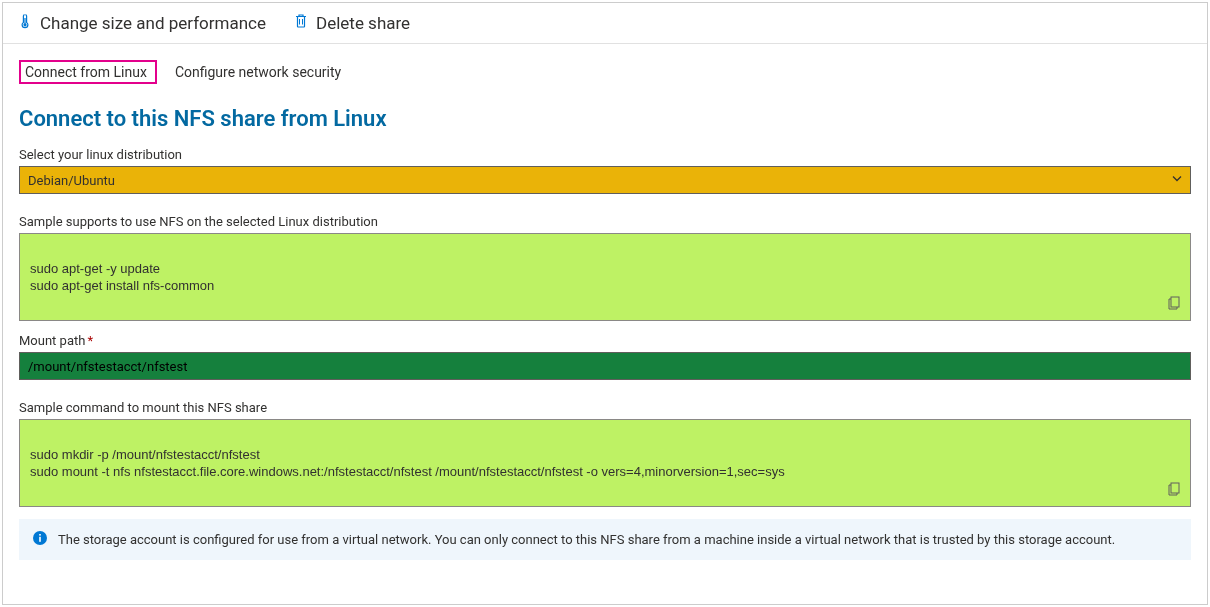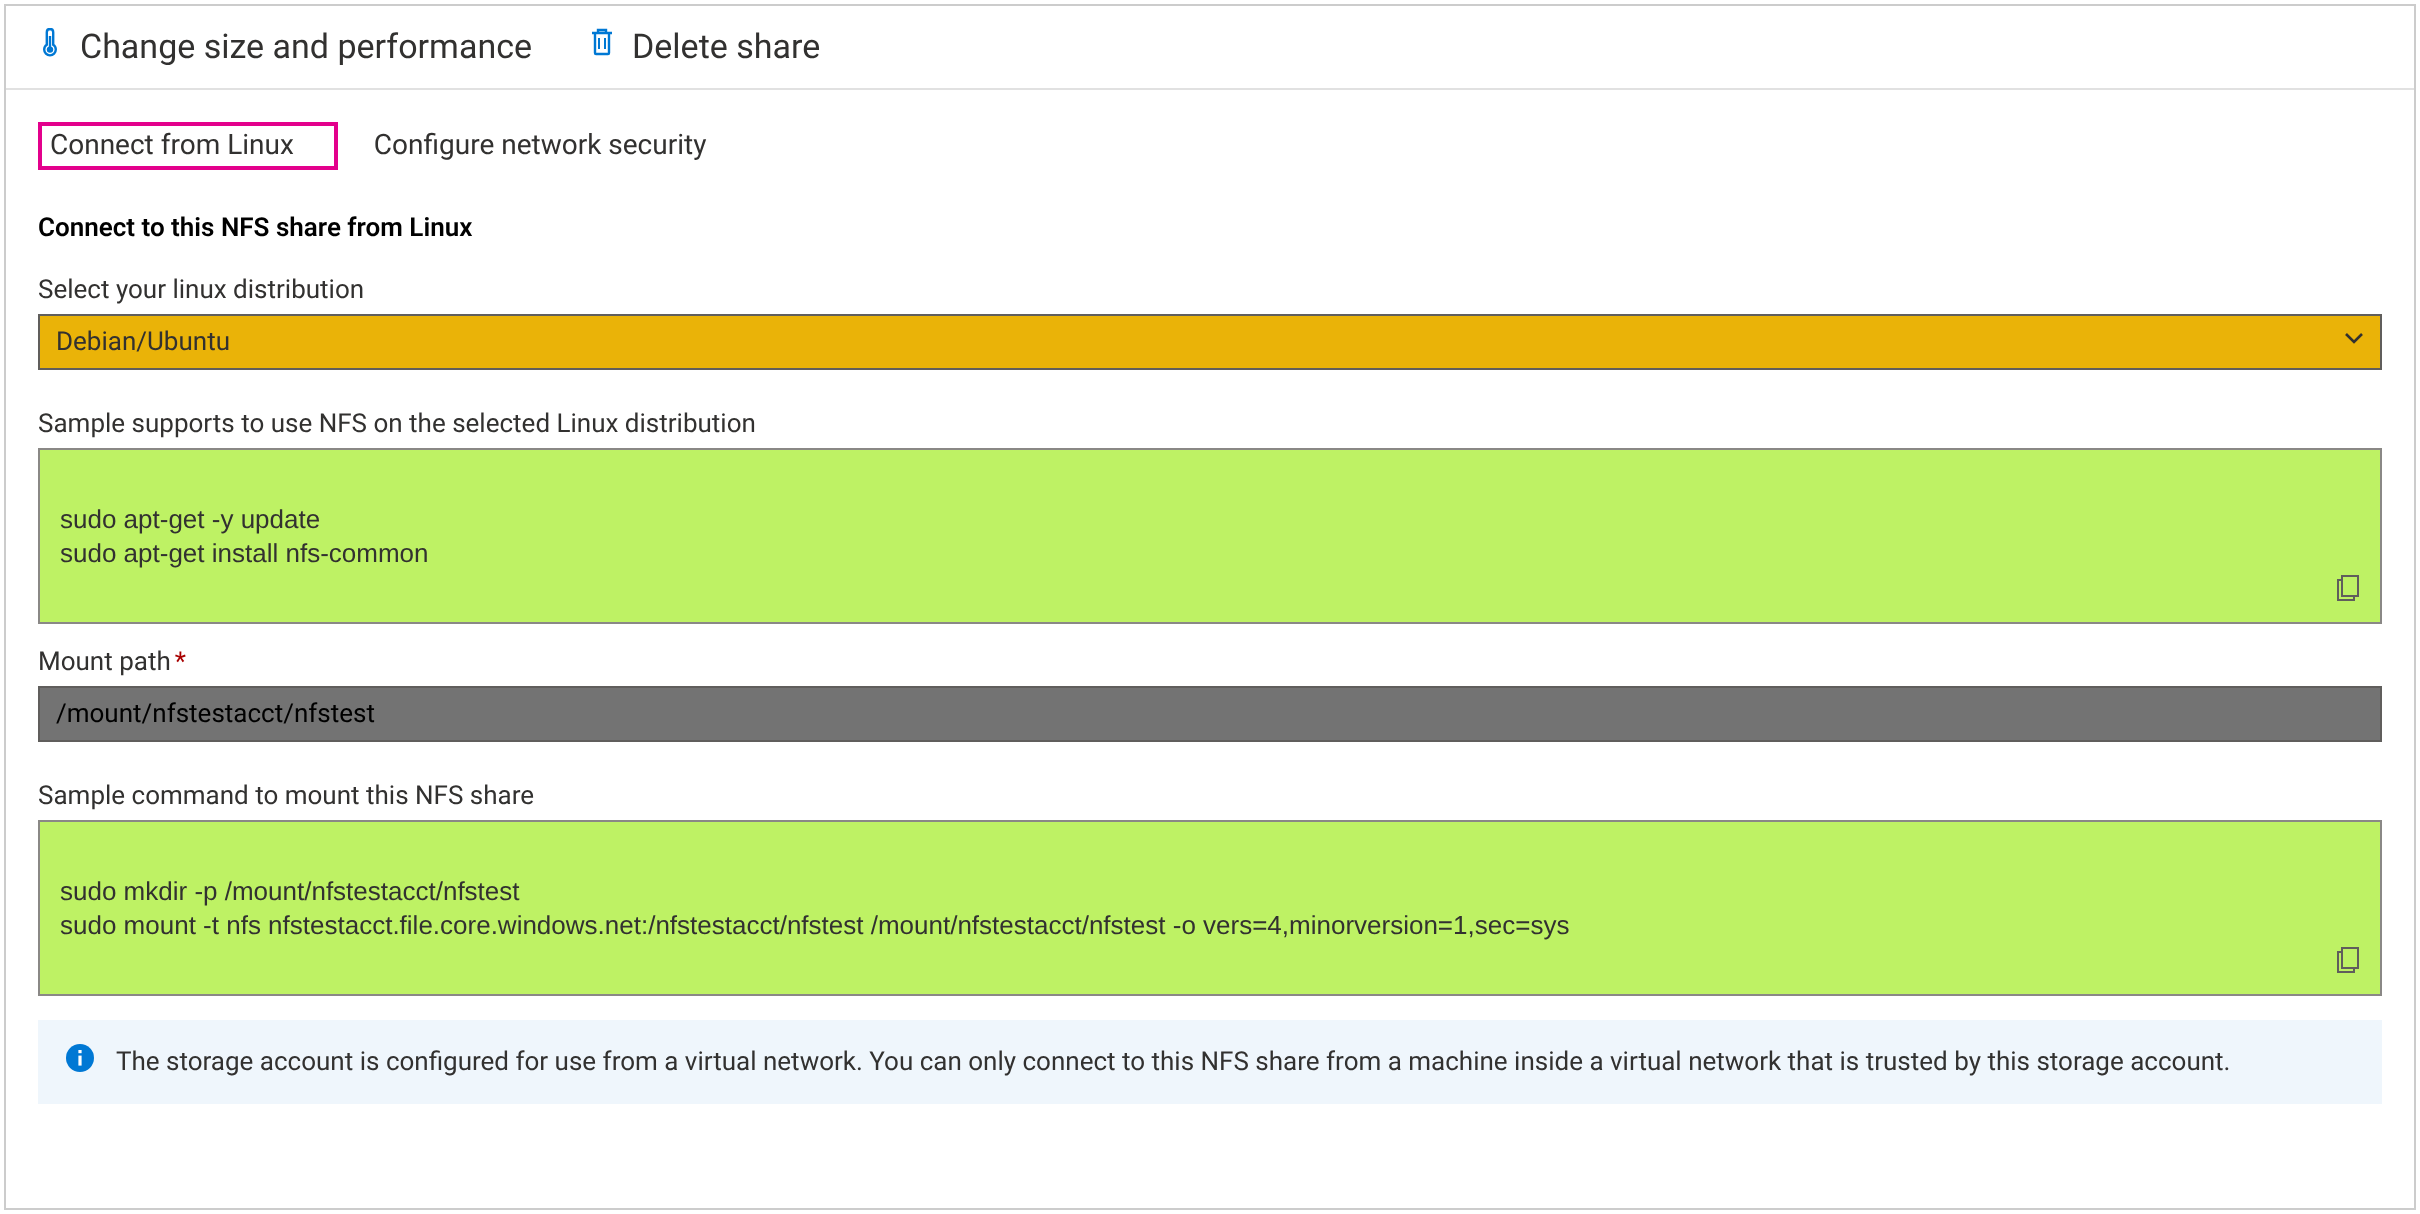--- a/index.html
+++ b/index.html
@@ -42,31 +42,31 @@
     margin-bottom: 22px;
   }
   .tab {
     font-size: 14px;
     padding: 4px 10px 4px 4px;
     cursor: pointer;
     color: #323130;
   }
   .tab.active {
     border: 2px solid #e3008c;
-    padding: 2px 20px 2px 4px;
+    padding: 2px 8px 2px 4px;
     margin-right: 8px;
   }
   .tab:not(.active) {
     margin-left: 6px;
   }
   h2.page-title {
-    font-size: 13px;
+    font-size: 22px;
     font-weight: 600;
     margin: 0 0 16px 0;
-    color: #000000;
+    color: #0369a1;
   }
   .desc {
     font-size: 13px;
     margin: 0 0 22px 0;
     color: #323130;
   }
   .label {
     font-size: 13px;
     margin-bottom: 4px;
   }
@@ -109,21 +109,21 @@
   .copy-icon {
     position: absolute;
     right: 8px;
     bottom: 6px;
     cursor: pointer;
     color: #605e5c;
   }
   .text-input {
     width: 100%;
     border: 1px solid #605e5c;
-    background: #737373;
+    background: #15803d;
     font-size: 13px;
     padding: 5px 8px;
     height: 28px;
     margin-bottom: 20px;
     font-family: inherit;
   }
   .info-bar {
     display: flex;
     align-items: center;
     gap: 10px;

